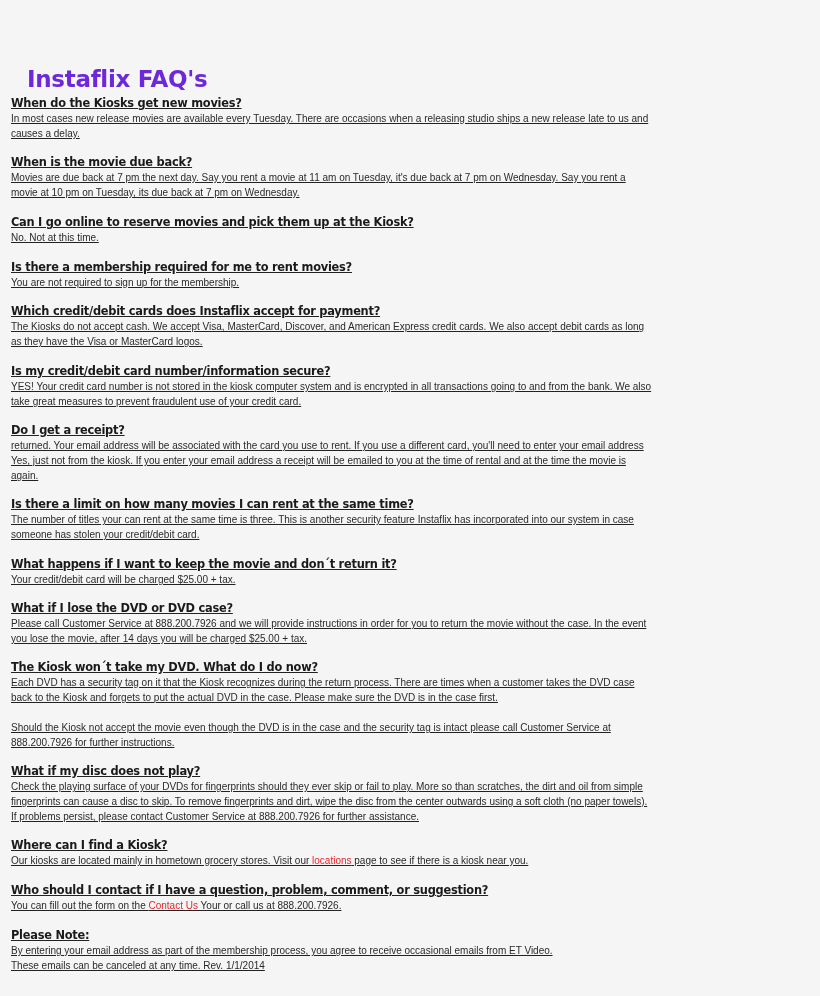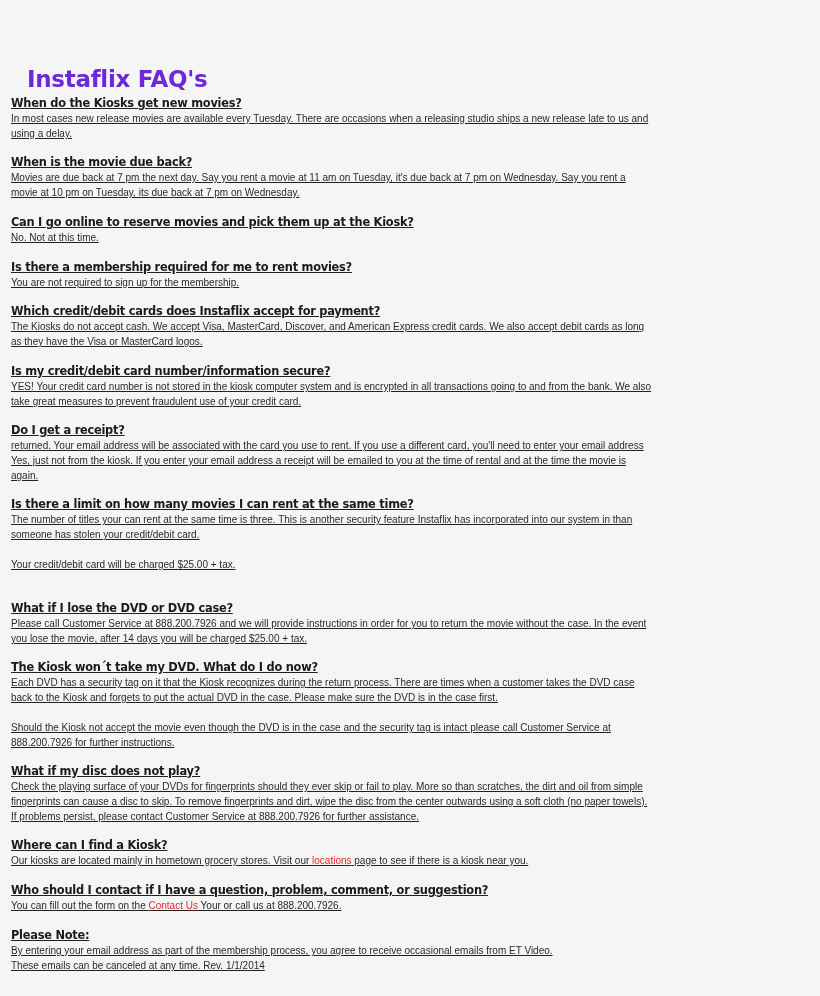--- a/index.html
+++ b/index.html
@@ -68,21 +68,21 @@
 </head>
 <body>
 
 <div class="page">
   <h1 class="title">Instaflix FAQ's</h1>
 
   <div class="faq" style="top:96px">
     <div class="q">When do the Kiosks get new movies?</div>
     <p class="a">
       <span class="ln">In most cases new release movies are available every Tuesday. There are occasions when a releasing studio ships a new release late to us and</span>
-      <span class="ln">using a delay.</span>
+      <span class="ln">causes a delay.</span>
     </p>
   </div>
 
   <div class="faq" style="top:155px">
     <div class="q">When is the movie due back?</div>
     <p class="a">
       <span class="ln">Movies are due back at 7 pm the next day.  Say you rent a movie at 11 am on Tuesday, it's due back at 7 pm on Wednesday.  Say you rent a</span>
       <span class="ln">movie at 10 pm on Tuesday, its due back at 7 pm on Wednesday.</span>
     </p>
   </div>
@@ -122,26 +122,27 @@
     <p class="a">
       <span class="ln">returned. Your email address will be associated with the card you use to rent. If you use a different card, you'll need to enter your email address</span>
       <span class="ln">Yes, just not from the kiosk. If you enter your email address a receipt will be emailed to you at the time of rental and at the time the movie is</span>
       <span class="ln">again.</span>
     </p>
   </div>
 
   <div class="faq" style="top:497px">
     <div class="q">Is there a limit on how many movies I can rent at the same time?</div>
     <p class="a">
-      <span class="ln">The number of titles your can rent at the same time is three. This is another security feature Instaflix has incorporated into our system in than</span>
+      <span class="ln">The number of titles your can rent at the same time is three. This is another security feature Instaflix has incorporated into our system in case</span>
       <span class="ln">someone has stolen your credit/debit card.</span>
     </p>
   </div>
 
   <div class="faq" style="top:557px">
+    <div class="q">What happens if I want to keep the movie and don´t return it?</div>
     <p class="a">
       <span class="ln">Your credit/debit card will be charged $25.00 + tax.</span>
     </p>
   </div>
 
   <div class="faq" style="top:601px">
     <div class="q">What if I lose the DVD or DVD case?</div>
     <p class="a">
       <span class="ln">Please call Customer Service at 888.200.7926 and we will provide instructions in order for you to return the movie without the case. In the event</span>
       <span class="ln">you lose the movie, after 14 days you will be charged $25.00 + tax.</span>

